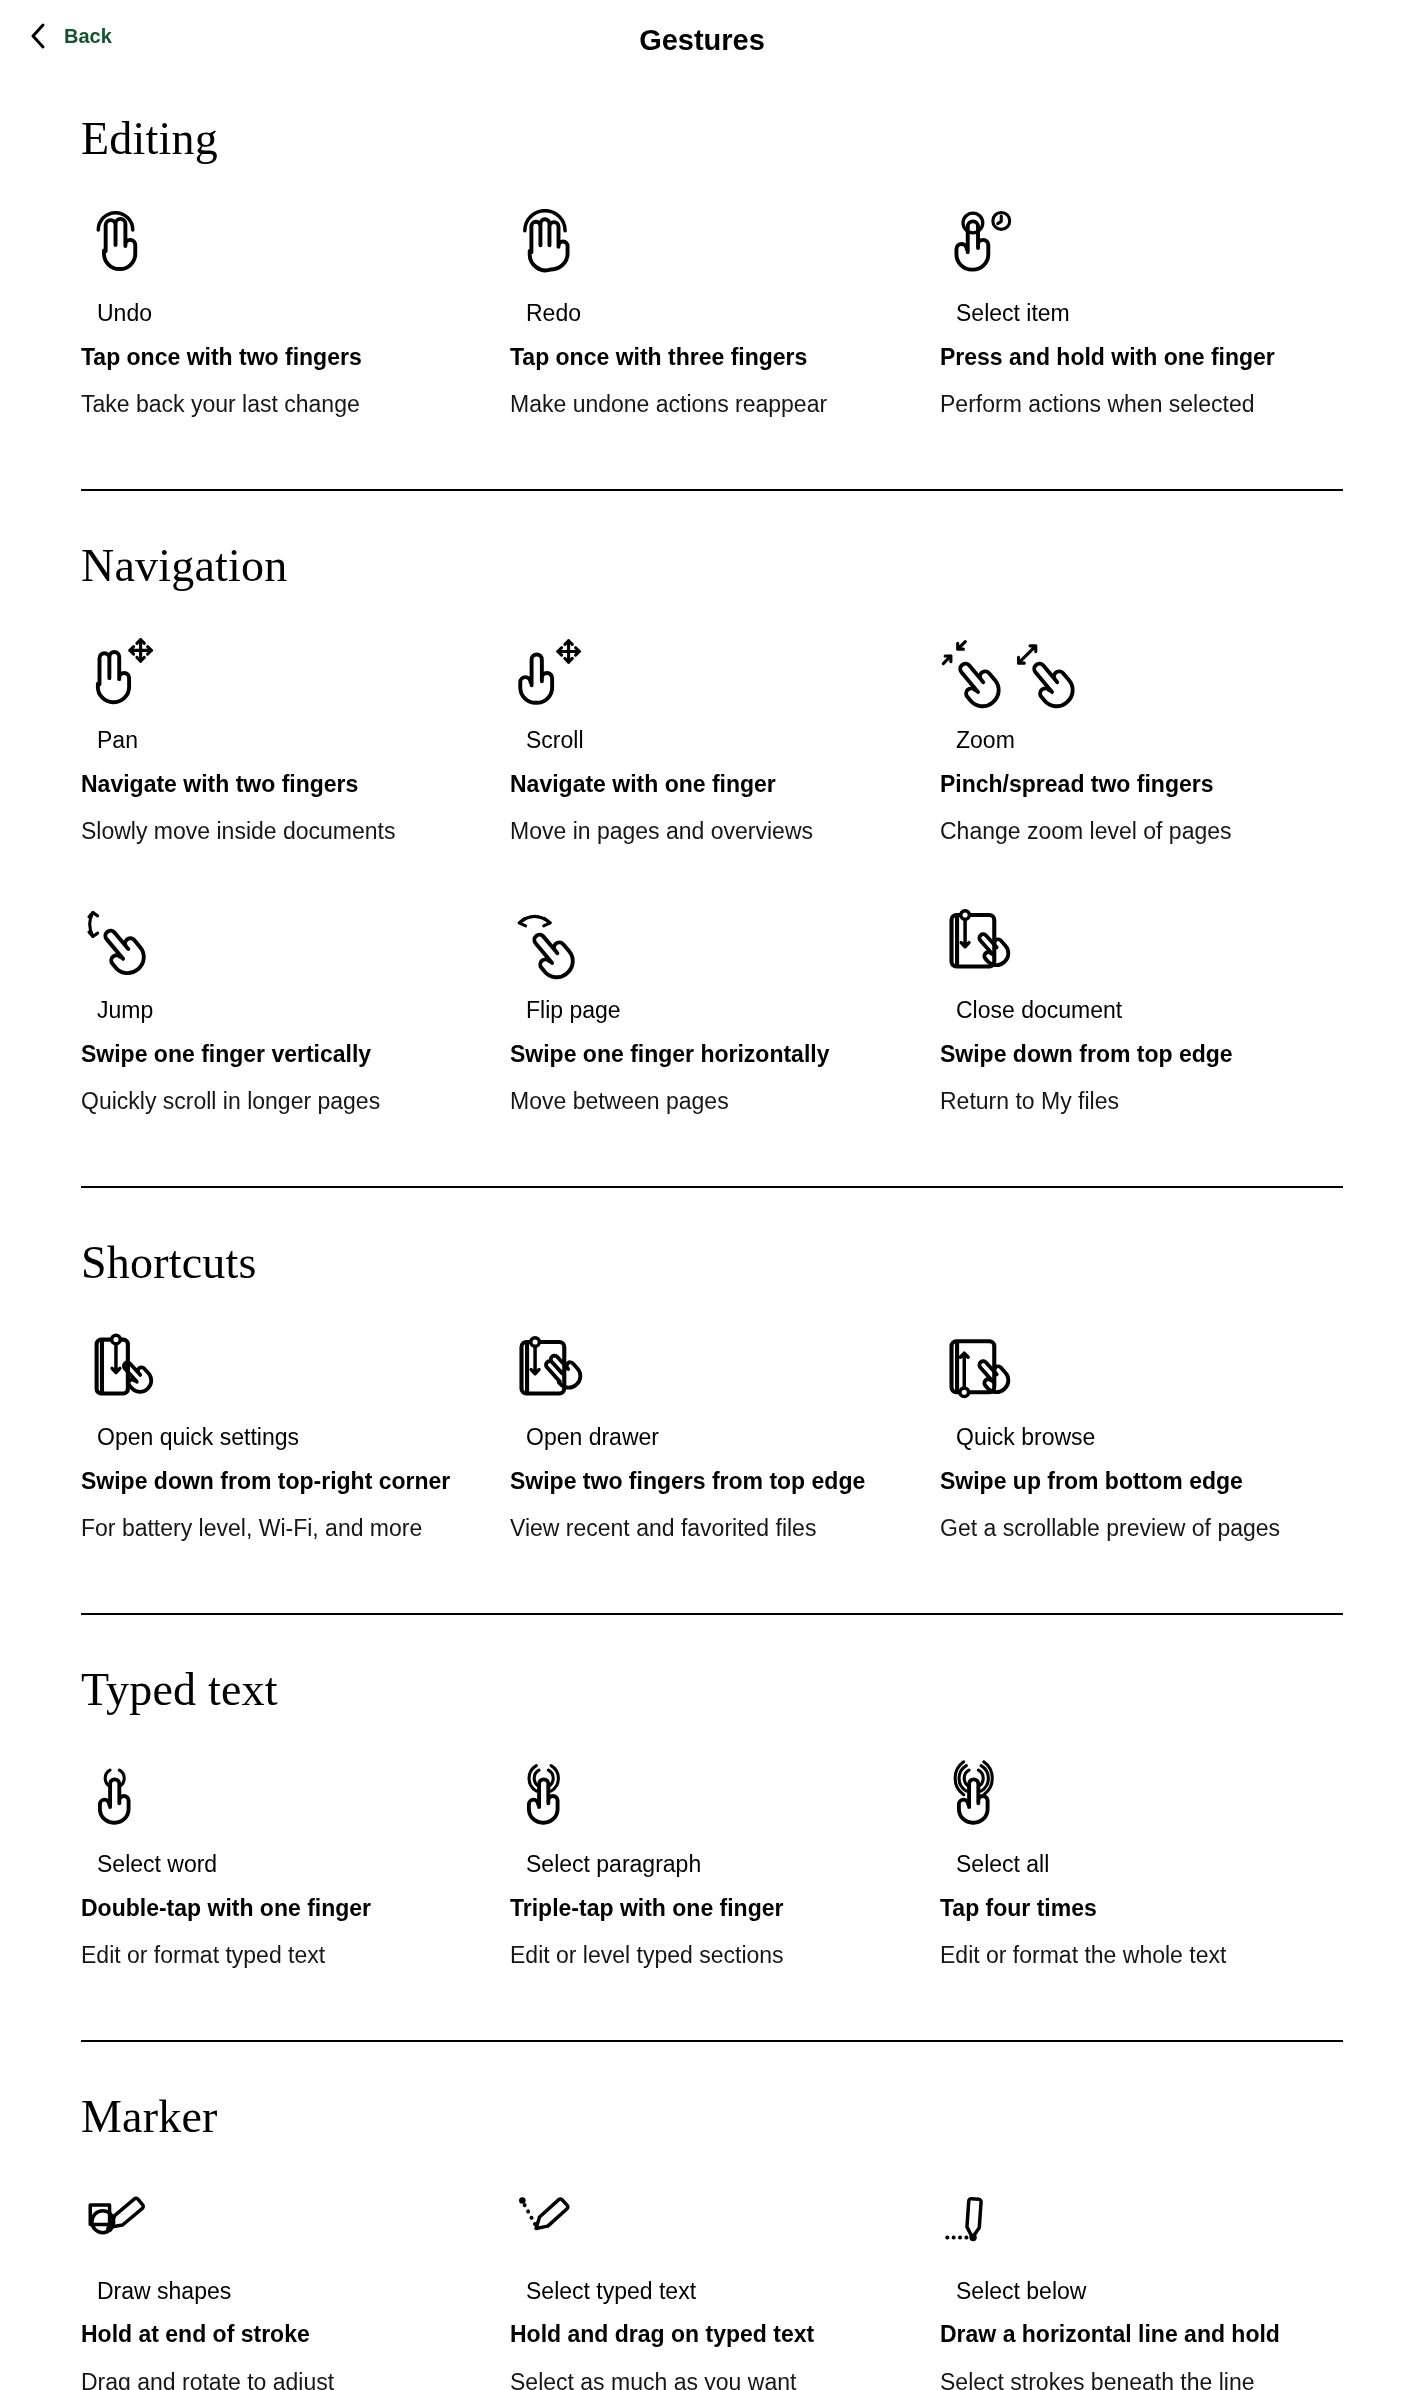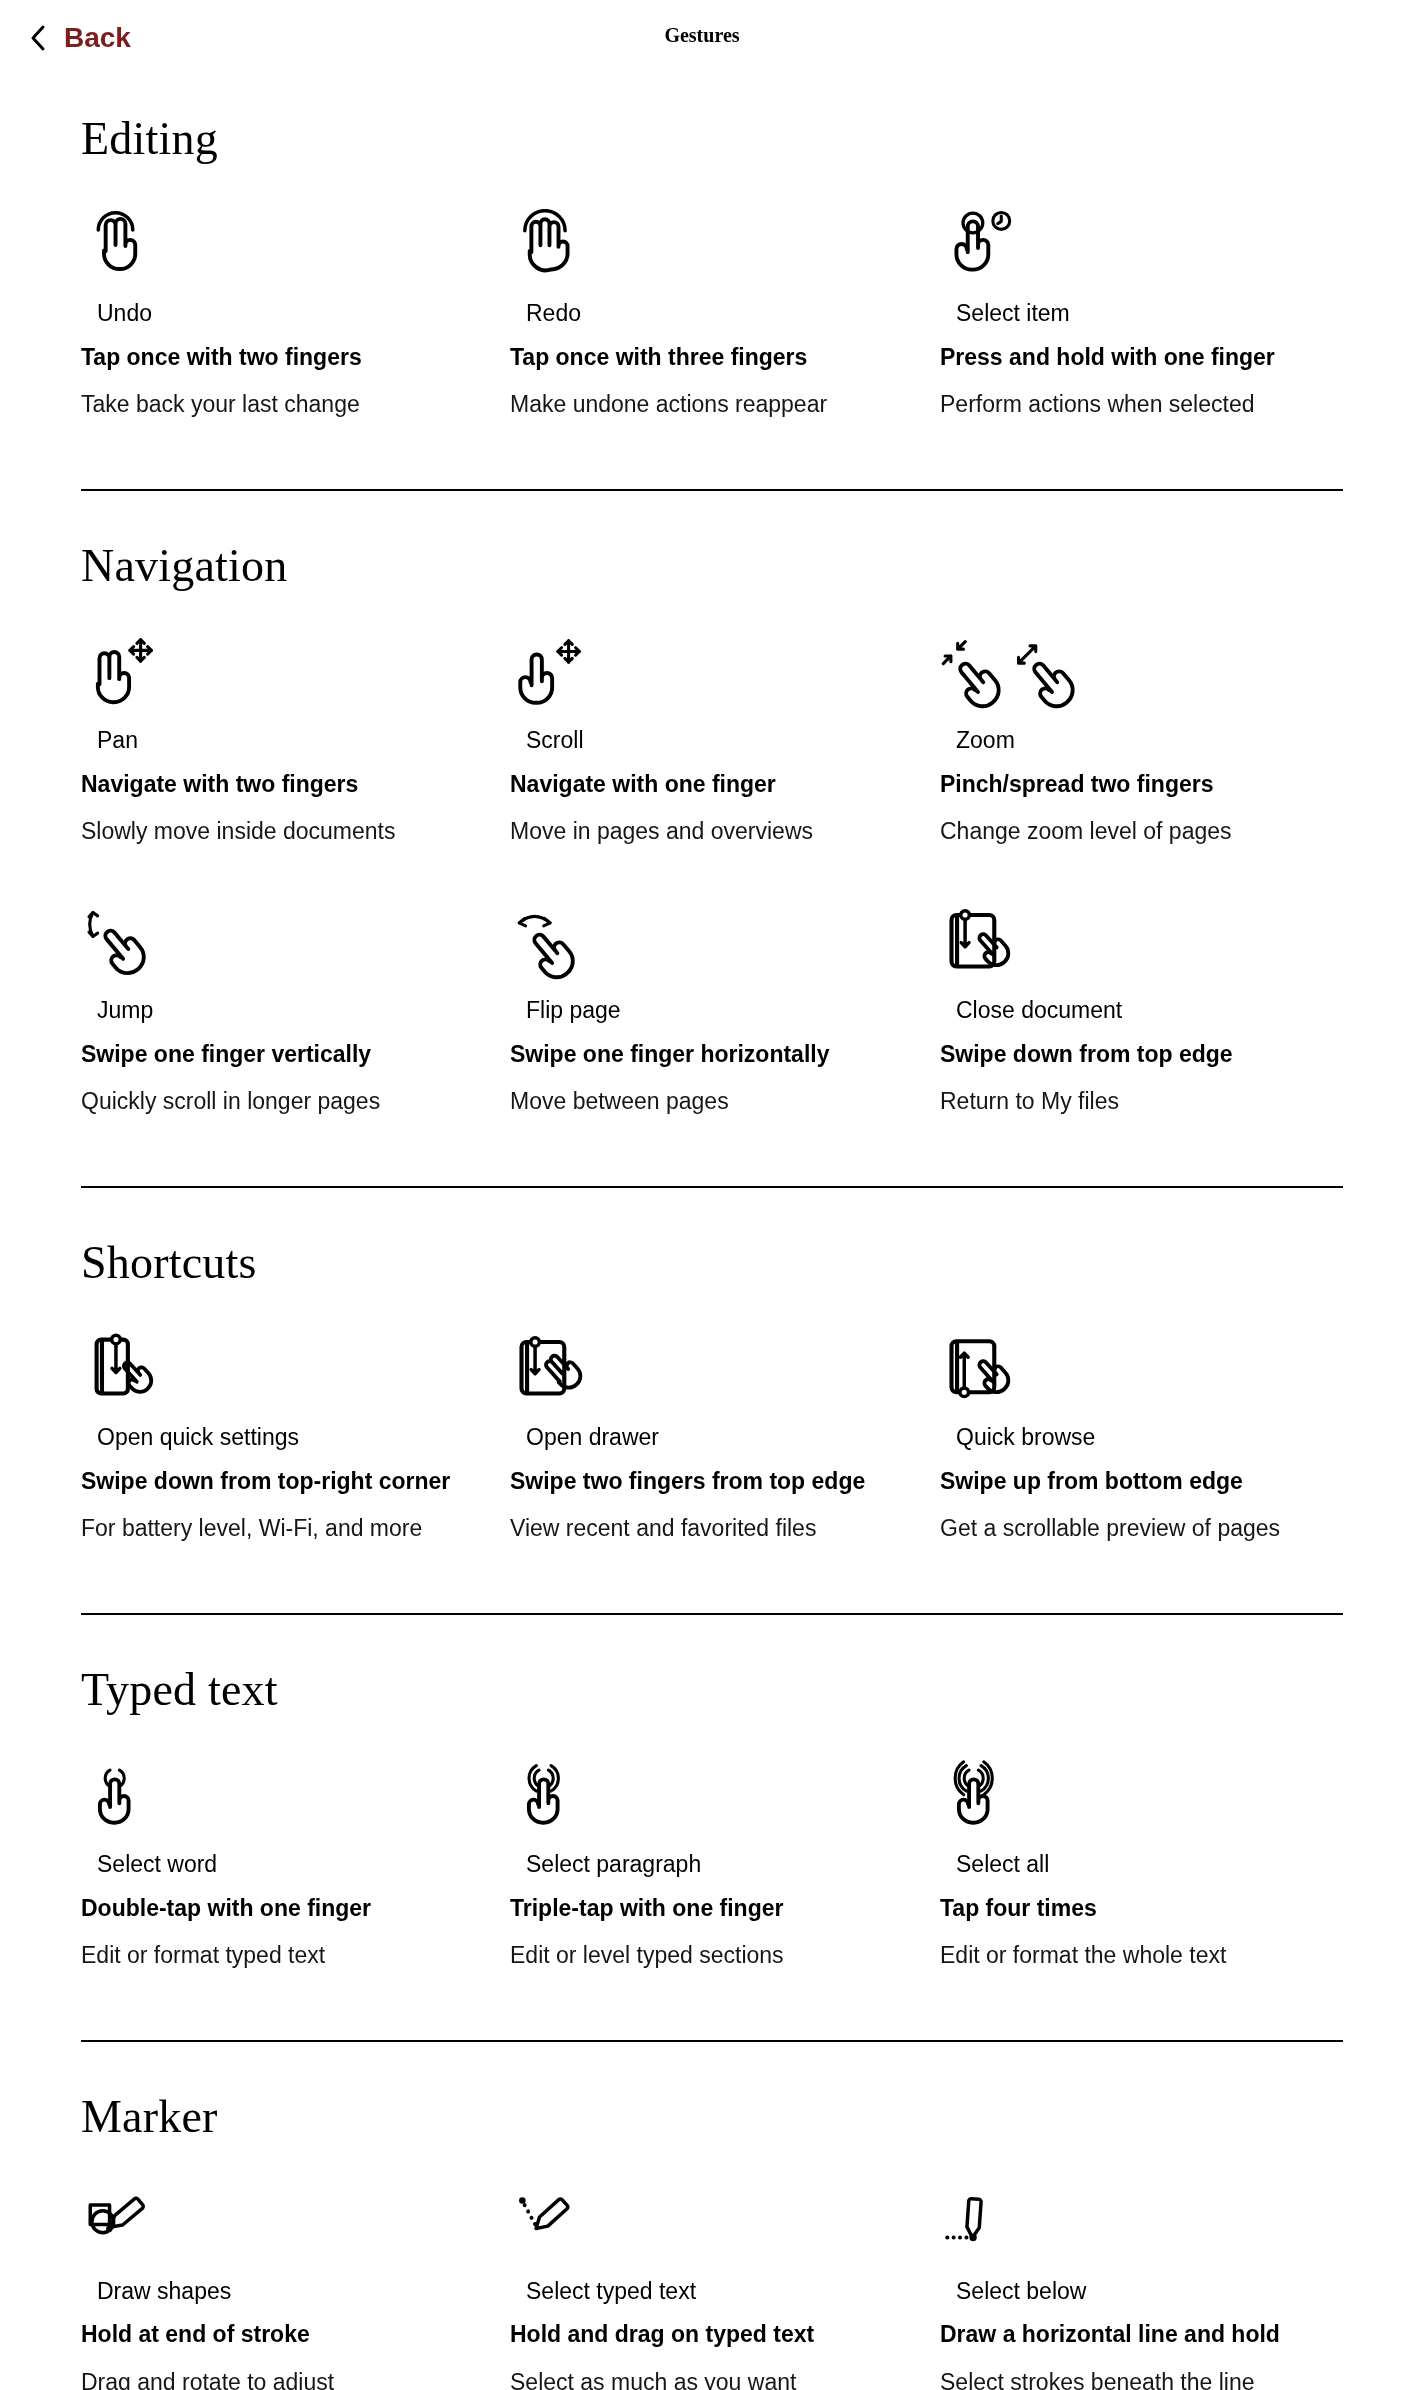--- a/index.html
+++ b/index.html
@@ -3,26 +3,26 @@
 <meta charset="utf-8">
 <style>
   html,body { margin:0; padding:0; }
   body {
     width:1404px; height:2390px; background:#ffffff; color:#000;
     font-family:"Liberation Sans", sans-serif; overflow:hidden; position:relative;
   }
   .header { position:relative; height:76px; }
   .back-btn {
     position:absolute; left:30px; top:22px; display:flex; align-items:center; gap:18px;
-    font-size:28px; font-weight:700; cursor:pointer; color:#7f1d1d;
+    font-size:20px; font-weight:700; cursor:pointer; color:#14532d;
   }
   .back-btn svg { display:block; }
   .header-title {
     position:absolute; left:0; right:0; top:24px; text-align:center;
-    font-size:20px; font-weight:700;font-family:Liberation Serif, serif;
+    font-size:29px; font-weight:700;
   }
   .content { padding:0 61px 0 81px; }
   .divider { border-top:2.5px solid #000; margin:70px 0 0 0; }
   .section-title {
     font-family:"Liberation Serif", serif; font-weight:400; font-size:46px;
     margin:48px 0 40px 0; letter-spacing:0.2px;
   }
   .content > .section:first-child .section-title { margin-top:36px; }
   .grid { display:grid; grid-template-columns:429px 430px 1fr; row-gap:56px; }
   .item { padding-right:20px; }

